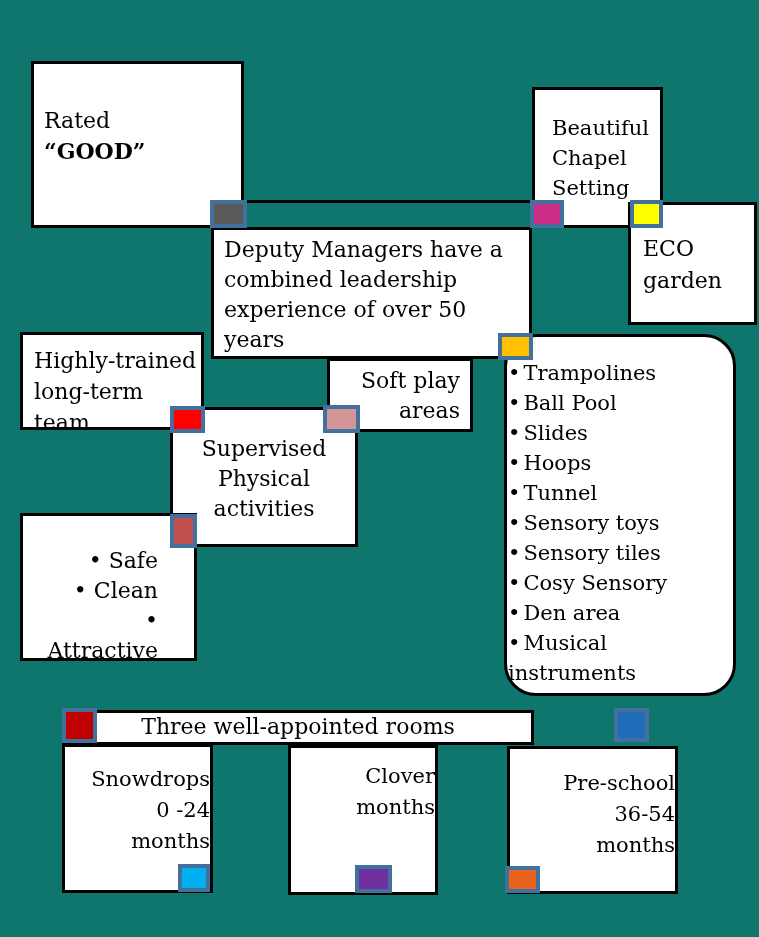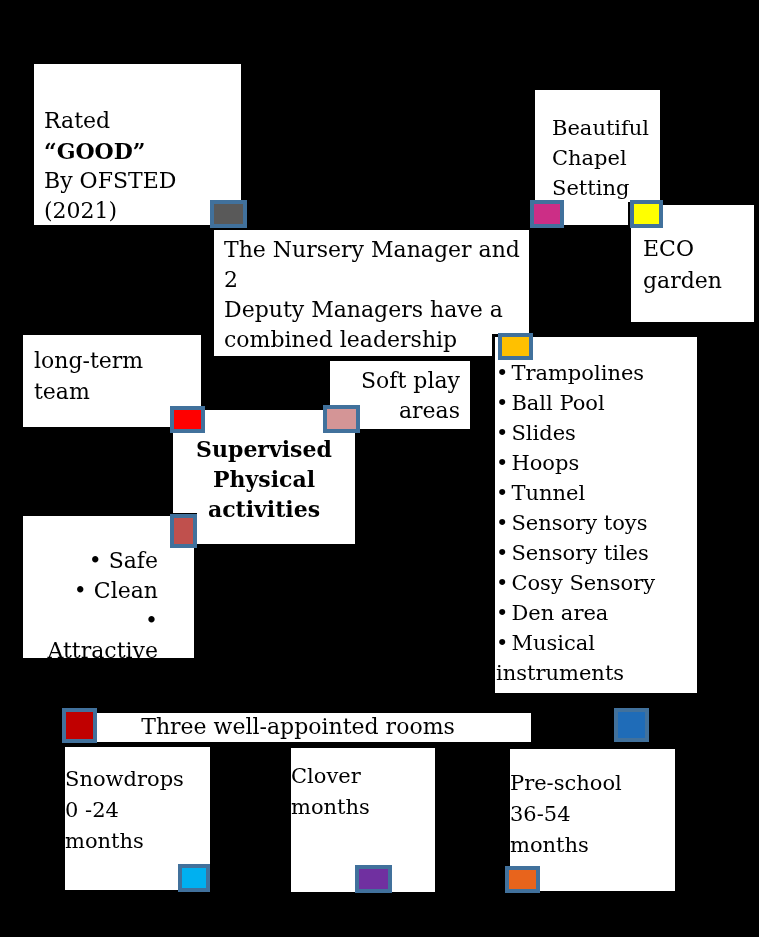--- a/index.html
+++ b/index.html
@@ -1,41 +1,41 @@
 <!DOCTYPE html>
 <html><head>
 <meta charset="utf-8">
 <style>
   html,body{margin:0;padding:0;background:#ffffff;}
   .canvas{
-    position:relative;width:759px;height:937px;background:#000000;
+    position:relative;width:759px;height:937px;background:#0f766e;
     font-family:"DejaVu Serif","Liberation Serif",serif;color:#000;
     overflow:hidden;
   }
   .bx{position:absolute;background:#ffffff;border:3px solid #000;box-sizing:border-box;z-index:2;}
   .handle{position:absolute;border:4px solid #41719c;box-sizing:border-box;z-index:6;}
   .cline{position:absolute;background:#000;z-index:1;}
   .t{display:block;}
   .b{font-weight:bold;}
 
   #rated{left:31px;top:61px;width:213px;height:167px;padding:42px 6px 0 10px;font-size:22px;line-height:30px;}
   #chapel{left:532px;top:87px;width:131px;height:141px;padding:23px 0 0 17px;font-size:21px;line-height:30px;}
   #eco{left:628px;top:202px;width:129px;height:123px;padding:28px 0 0 12px;font-size:22px;line-height:32px;}
   #leadership{left:211px;top:227px;width:321px;height:132px;padding:5px 0 0 10px;font-size:22px;line-height:30px;}
-  #facilities{left:492px;top:334px;width:208px;height:362px;padding:21px 0 0 1px;font-size:21px;line-height:30px;}
+  #facilities{left:504px;top:334px;width:232px;height:362px;padding:21px 0 0 1px;font-size:21px;line-height:30px;border-radius:32px;}
   #facilities ul{margin:0;padding:0;list-style:none;}
   #facilities li::before{content:"•";margin-right:3px;}
   #team{left:20px;top:332px;width:184px;height:98px;padding:10px 0 0 11px;font-size:22px;line-height:31px;}
   #softplay{left:327px;top:358px;width:146px;height:74px;padding:5px 10px 0 0;text-align:right;font-size:22px;line-height:30px;}
-  #supervised{left:170px;top:407px;width:188px;height:140px;padding-top:24px;text-align:center;font-size:22px;line-height:30px;font-weight:bold;}
+  #supervised{left:170px;top:407px;width:188px;height:140px;padding-top:24px;text-align:center;font-size:22px;line-height:30px;}
   #environment{left:20px;top:513px;width:177px;height:148px;padding:22px 28px 0 0;text-align:right;font-size:22px;line-height:30px;}
   #environment ul{margin:8px;padding:0;list-style:none;}
   #environment li::before{content:"• ";}
   #roomsbar{left:62px;top:710px;width:472px;height:35px;text-align:center;font-size:22px;line-height:28px;}
-  .room{text-align:left;font-size:21px;line-height:31px;}
+  .room{text-align:right;font-size:21px;line-height:31px;}
   #room-snowdrops{left:62px;top:744px;width:151px;height:149px;padding-top:17px;}
   #room-clover{left:288px;top:745px;width:150px;height:150px;padding-top:13px;}
   #room-preschool{left:507px;top:746px;width:171px;height:148px;padding-top:19px;}
 
   #h-gray{left:210px;top:200px;width:37px;height:28px;}
   #h-magenta{left:530px;top:200px;width:34px;height:28px;}
   #h-yellow{left:630px;top:200px;width:33px;height:28px;}
   #h-amber{left:498px;top:333px;width:35px;height:27px;}
   #h-red{left:170px;top:406px;width:35px;height:27px;}
   #h-rose{left:323px;top:405px;width:37px;height:28px;}
@@ -51,36 +51,34 @@
 </head>
 <body>
 
 <div class="canvas">
 
   <div class="cline" id="connector"></div>
 
   <div class="bx" id="rated">
     <span class="t">Rated</span>
     <span class="t b">“GOOD”</span>
-    <span class="t">By OFSTED (2021)</span>
   </div>
 
   <div class="bx" id="chapel">
     <span class="t">Beautiful</span>
     <span class="t">Chapel</span>
     <span class="t">Setting</span>
   </div>
 
   <div class="bx" id="eco">
     <span class="t">ECO</span>
     <span class="t">garden</span>
   </div>
 
   <div class="bx" id="leadership">
-    <span class="t">The Nursery Manager and 2</span>
     <span class="t">Deputy Managers have a</span>
     <span class="t">combined leadership</span>
     <span class="t">experience of over 50 years</span>
   </div>
 
   <div class="bx" id="facilities">
     <ul>
       <li>Trampolines</li>
       <li>Ball Pool</li>
       <li>Slides</li>
@@ -88,20 +86,21 @@
       <li>Tunnel</li>
       <li>Sensory toys</li>
       <li>Sensory tiles</li>
       <li>Cosy Sensory</li>
       <li>Den area</li>
       <li>Musical instruments</li>
     </ul>
   </div>
 
   <div class="bx" id="team">
+    <span class="t">Highly-trained</span>
     <span class="t">long-term team</span>
   </div>
 
   <div class="bx" id="softplay">
     <span class="t">Soft play</span>
     <span class="t">areas</span>
   </div>
 
   <div class="bx" id="supervised">
     <span class="t">Supervised</span>

